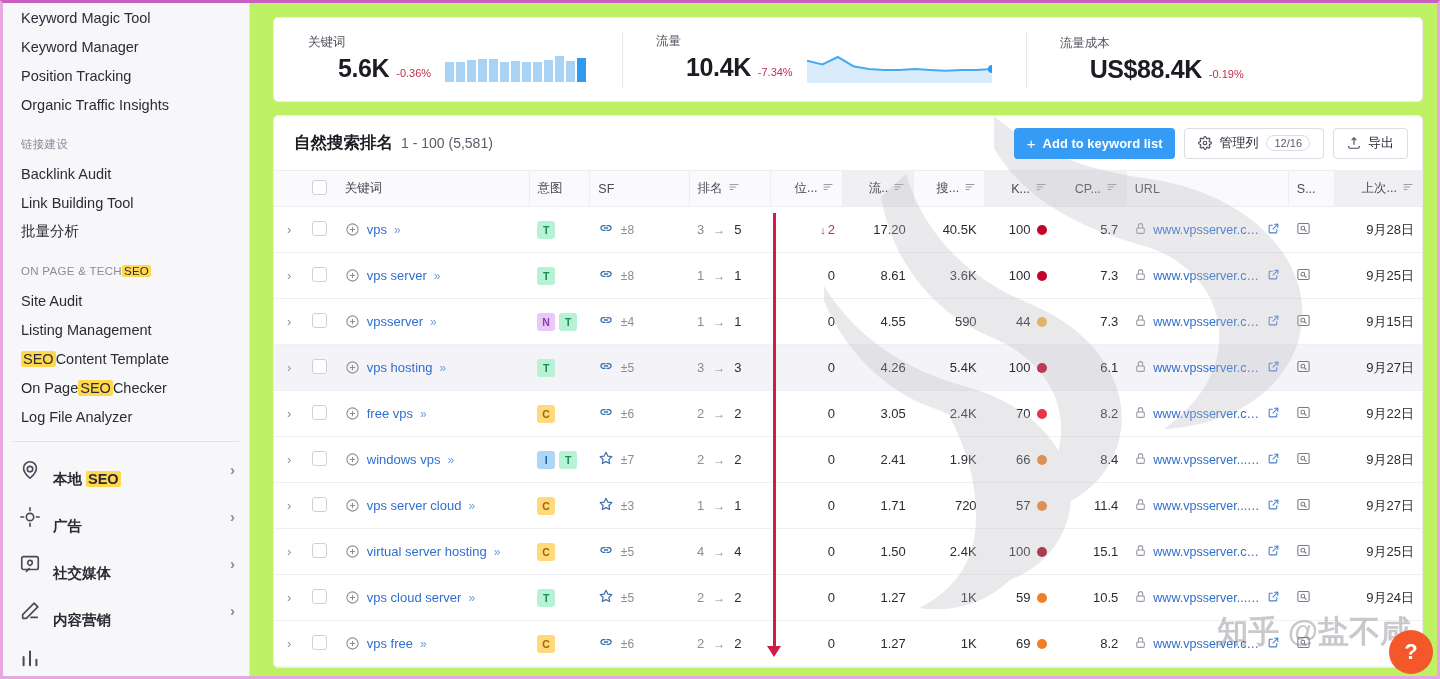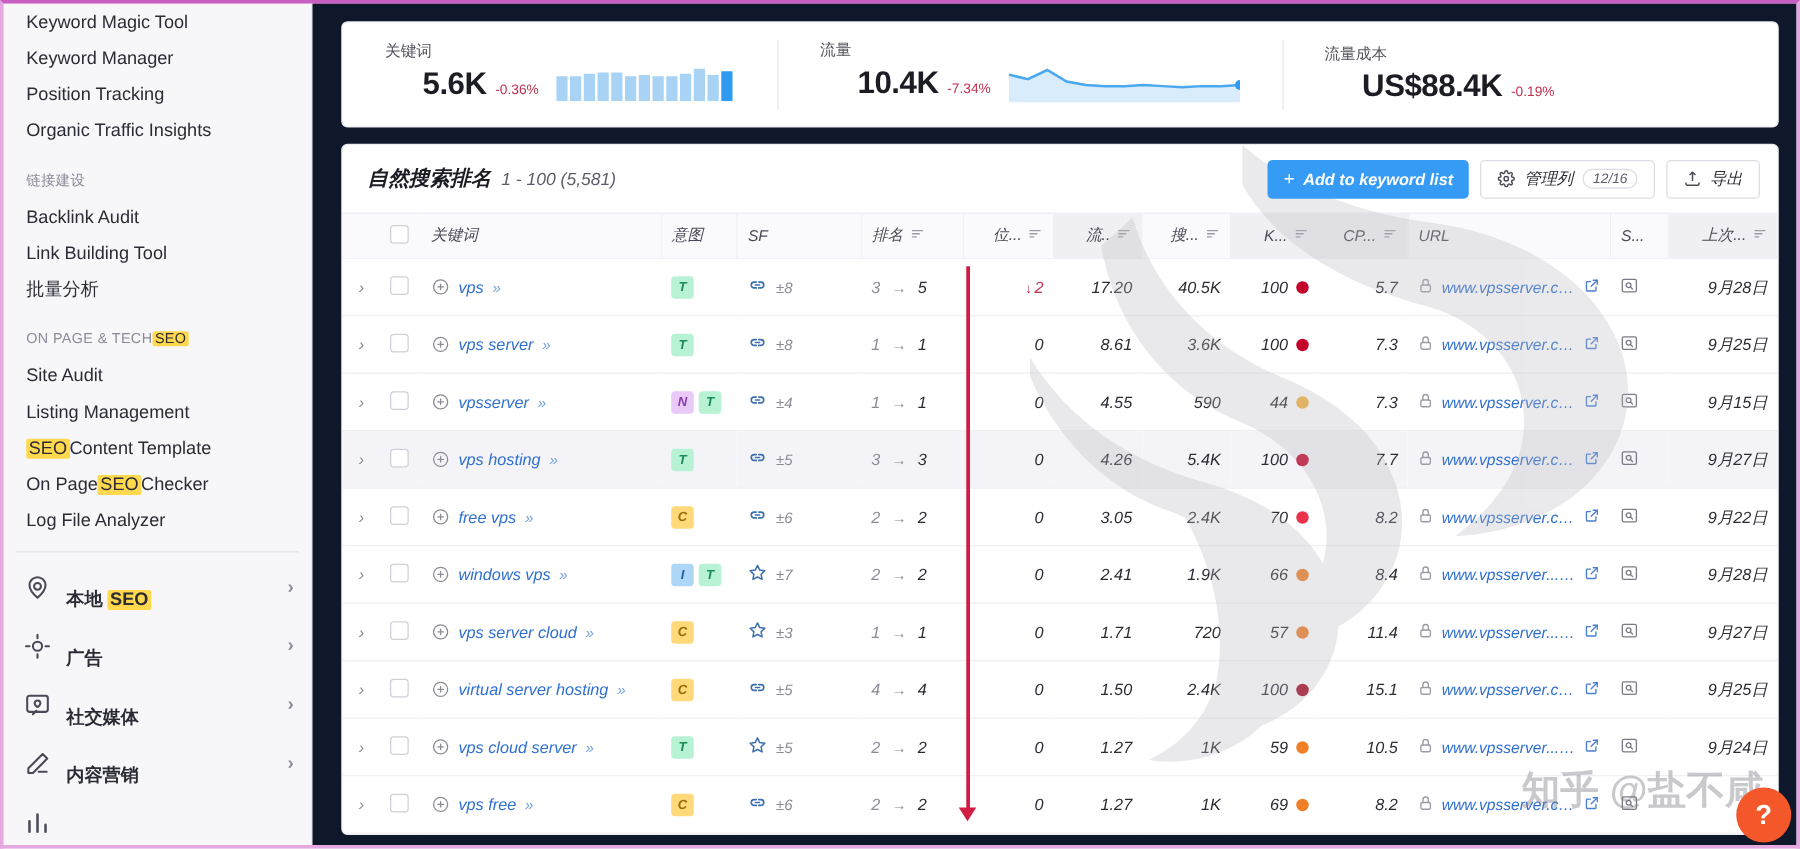--- a/index.html
+++ b/index.html
@@ -66,21 +66,21 @@
     color: #4a4a57;
     flex: none;
   }
   .nav-group .glabel { flex: 1; margin-top: 20px; }
   .nav-group .chev { color: #8b8b99; font-size: 15px; }
 
   
   #main {
     position: absolute; left: 247px; top: 0;
     width: 1187px; height: 673px;
-    background: #0f172a;
+    background: #bef264;
     overflow: hidden;
   }
 
   
   #kpi-card {
     position: absolute; left: 23px; top: 14px;
     width: 1150px; height: 85px;
     background: #fff;
     border: 1px solid #ebebf0;
     border-radius: 5px;
@@ -106,21 +106,20 @@
   .spark { margin-left: 14px; align-self: center; }
 
   
   #table-panel {
     position: absolute; left: 23px; top: 112px;
     width: 1150px; height: 553px;
     background: #fff;
     border: 1px solid #ebebf0;
     border-radius: 5px;
     overflow: hidden;
-    font-style: italic;
   }
   #table-toolbar {
     height: 54px;
     display: flex; align-items: center;
     padding: 0 14px 0 20px;
     position: relative; z-index: 3;
   }
   #table-title { font-size: 16.5px; font-weight: bold; color: #1c1c24; }
   #table-count { font-size: 14px; color: #5c5c6b; margin-left: 8px; }
   .tb-spacer { flex: 1; }
@@ -801,21 +800,21 @@
               </td>
               <td class="num diff-cell"><span>0</span></td>
               <td class="num">4.26</td>
               <td class="num">5.4K</td>
               <td>
                 <span class="kd-cell">
                   <span>100</span>
                   <span class="dot" style="background:#c4032a"></span>
                 </span>
               </td>
-              <td class="num">7.7</td>
+              <td class="num">6.1</td>
               <td>
                 <span class="url-cell">
                   <span class="lock"><svg width="13" height="13" viewBox="0 0 24 24" fill="none" stroke="currentColor" stroke-width="2" stroke-linecap="round" stroke-linejoin="round">
                       <rect x="5" y="11" width="14" height="10" rx="2"></rect>
                       <path d="M8 11V7a4 4 0 0 1 8 0v4"></path>
                     </svg></span>
                   <span class="url-text">www.vpsserver.com/</span>
                   <span class="ext"><svg width="13" height="13" viewBox="0 0 24 24" fill="none" stroke="currentColor" stroke-width="2" stroke-linecap="round" stroke-linejoin="round">
                       <path d="M14 4h6v6"></path>
                       <path d="M20 4l-9 9"></path>

